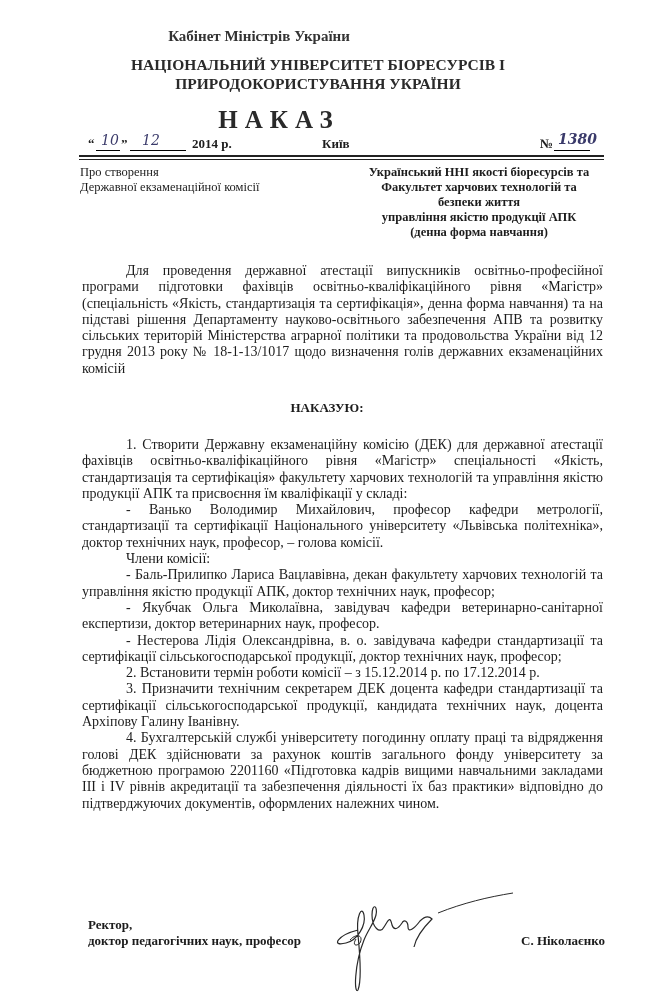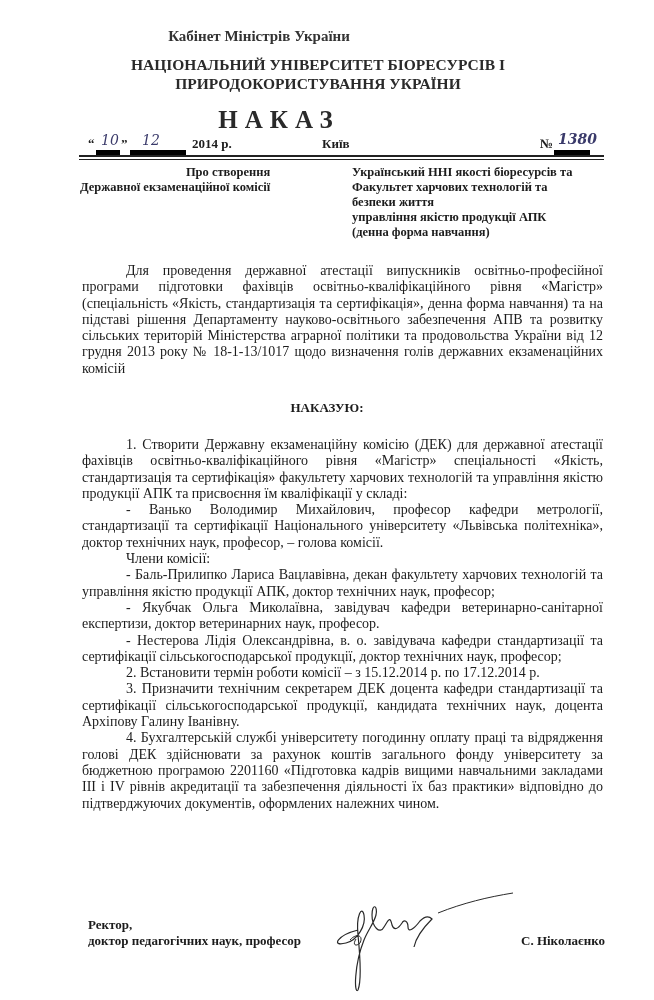--- a/index.html
+++ b/index.html
@@ -8,25 +8,25 @@
       font-family: "Liberation Serif", serif; color: #1c1c1c;
       position: relative;
     }
     .page { position: absolute; left: 0; top: 0; width: 654px; height: 1000px; }
     .ministry { position: absolute; top: 28px; left: 0; width: 518px; text-align: center; font-size: 15px; font-weight: bold; color: #333; }
     .univ { position: absolute; top: 55px; left: 0; width: 636px; text-align: center; font-size: 15.5px; font-weight: bold; line-height: 19px; color: #2a2a2a; }
     .title { position: absolute; top: 106px; left: 0; width: 558px; text-align: center; font-size: 25px; font-weight: bold; letter-spacing: 7px; color: #2a2a2a; }
     .date-row { position: absolute; top: 130px; left: 88px; width: 500px; height: 24px; font-size: 13px; font-weight: bold; }
     .date-row .q { position: absolute; top: 6px; }
     .hw { font-family: "DejaVu Serif", serif; font-style: italic; font-weight: normal; color: #3a3a6a; font-size: 14px; }
-    .uline { position: absolute; border-bottom: 6px solid #000000; }
+    .uline { position: absolute; border-bottom: 1px solid #000000; }
     .rule1 { position: absolute; top: 155px; left: 79px; width: 525px; height: 0; border-top: 2px solid #222; }
     .rule2 { position: absolute; top: 159px; left: 79px; width: 525px; height: 0; border-top: 1px solid #222; }
-    .left-block { position: absolute; top: 165px; left: 80px; font-size: 12.5px; font-weight: bold; line-height: 15px; text-align: right; }
-    .right-block { position: absolute; top: 165px; left: 352px; width: 254px; font-size: 12.5px; font-weight: bold; line-height: 15px; }
+    .left-block { position: absolute; top: 165px; left: 80px; font-size: 12.5px; font-weight: normal; line-height: 15px; }
+    .right-block { position: absolute; top: 165px; left: 352px; width: 254px; text-align: center; font-size: 12.5px; font-weight: bold; line-height: 15px; }
     .body-text { position: absolute; left: 82px; width: 521px; font-size: 14px; line-height: 16.3px; text-align: justify; }
     .indent { text-indent: 44px; }
     .section-heading { position: absolute; top: 400px; left: 0; width: 654px; text-align: center; font-size: 13px; font-weight: bold; }
     .p { margin: 0; }
     .sig-left { position: absolute; top: 917px; left: 88px; font-size: 13px; font-weight: bold; line-height: 16px; }
     .sig-name { position: absolute; top: 933px; left: 521px; font-size: 13px; font-weight: bold; }
     .signature { position: absolute; top: 885px; left: 328px; width: 190px; height: 110px; }
   </style>
 </head>
 <body>

